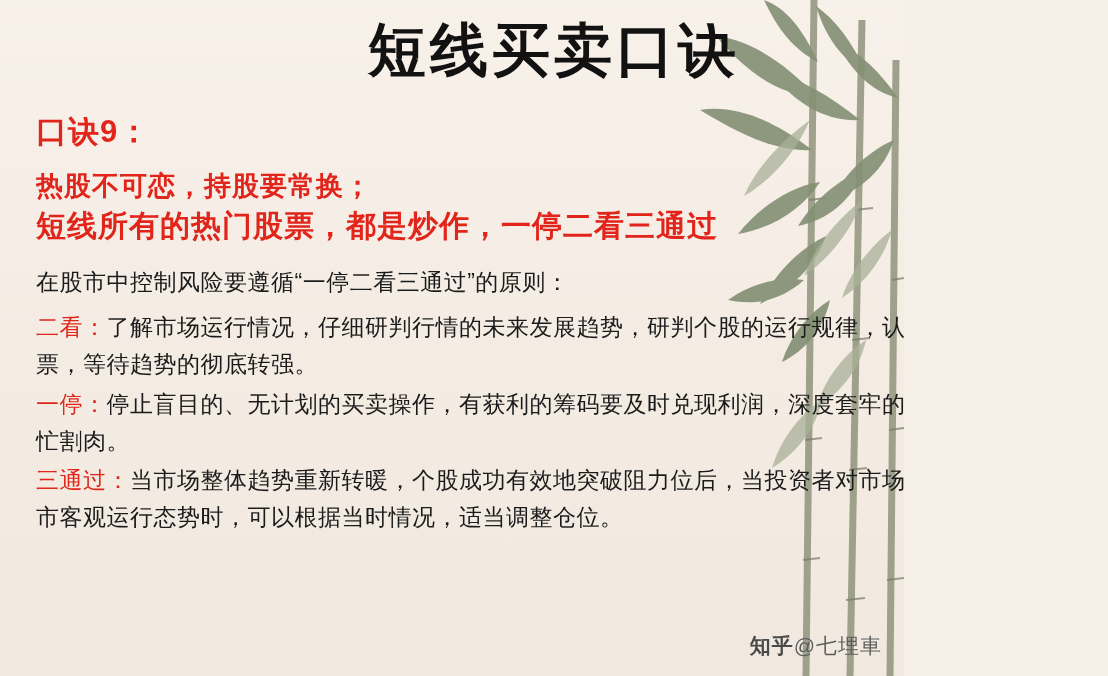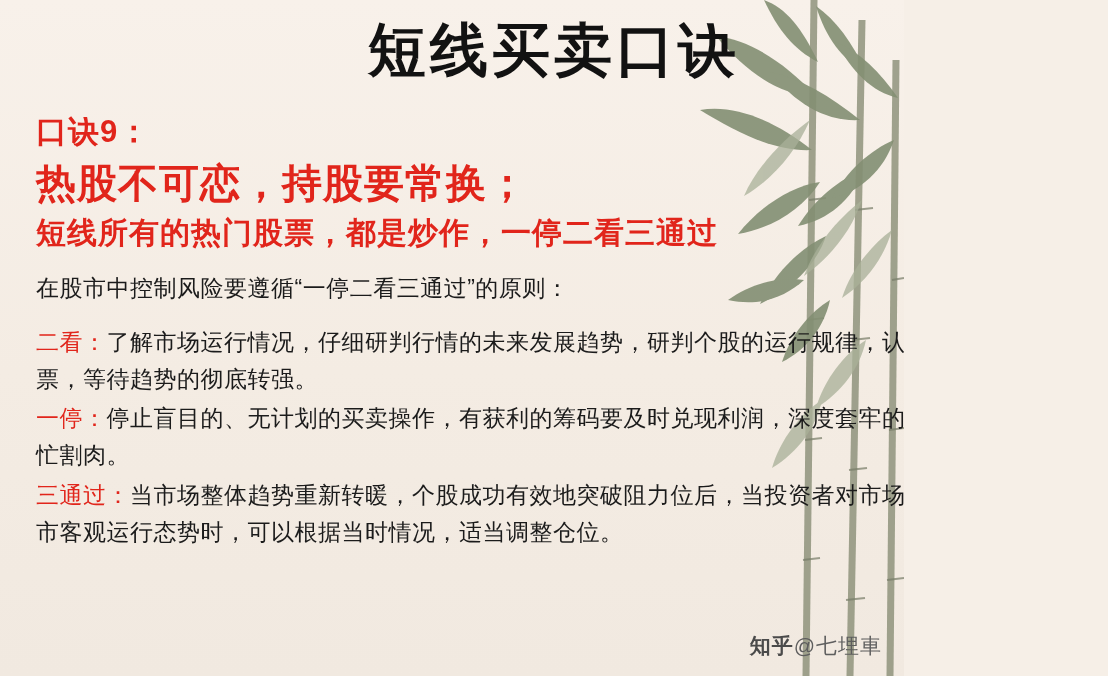--- a/index.html
+++ b/index.html
@@ -47,26 +47,26 @@
     top: 112px;
     left: 36px;
     width: 1040px;
   }
   .lead {
     color: #e1251b;
     font-weight: bold;
     font-size: 31px;
     line-height: 1.32;
     letter-spacing: 1px;
-    margin-bottom: 2px;
+    margin-bottom: 14px;
   }
   .red-line {
     color: #e1251b;
     font-weight: bold;
-    font-size: 40px;
+    font-size: 27px;
     line-height: 1.42;
     letter-spacing: 1px;
   }
   .red-line.wide {
     font-size: 30px;
   }
   .body-block {
     margin-top: 16px;
     font-size: 23px;
     line-height: 1.62;
@@ -74,21 +74,21 @@
     letter-spacing: 0.5px;
     width: 1030px;
   }
   .para {
     margin-bottom: 2px;
   }
   .tag {
     color: #e1251b;
   }
   .intro {
-    margin-bottom: 16px;
+    margin-bottom: 8px;
   }
   .watermark {
     position: absolute;
     right: 22px;
     bottom: 16px;
     font-size: 21px;
     color: #5e5e5e;
     display: flex;
     align-items: center;
     letter-spacing: 1px;

